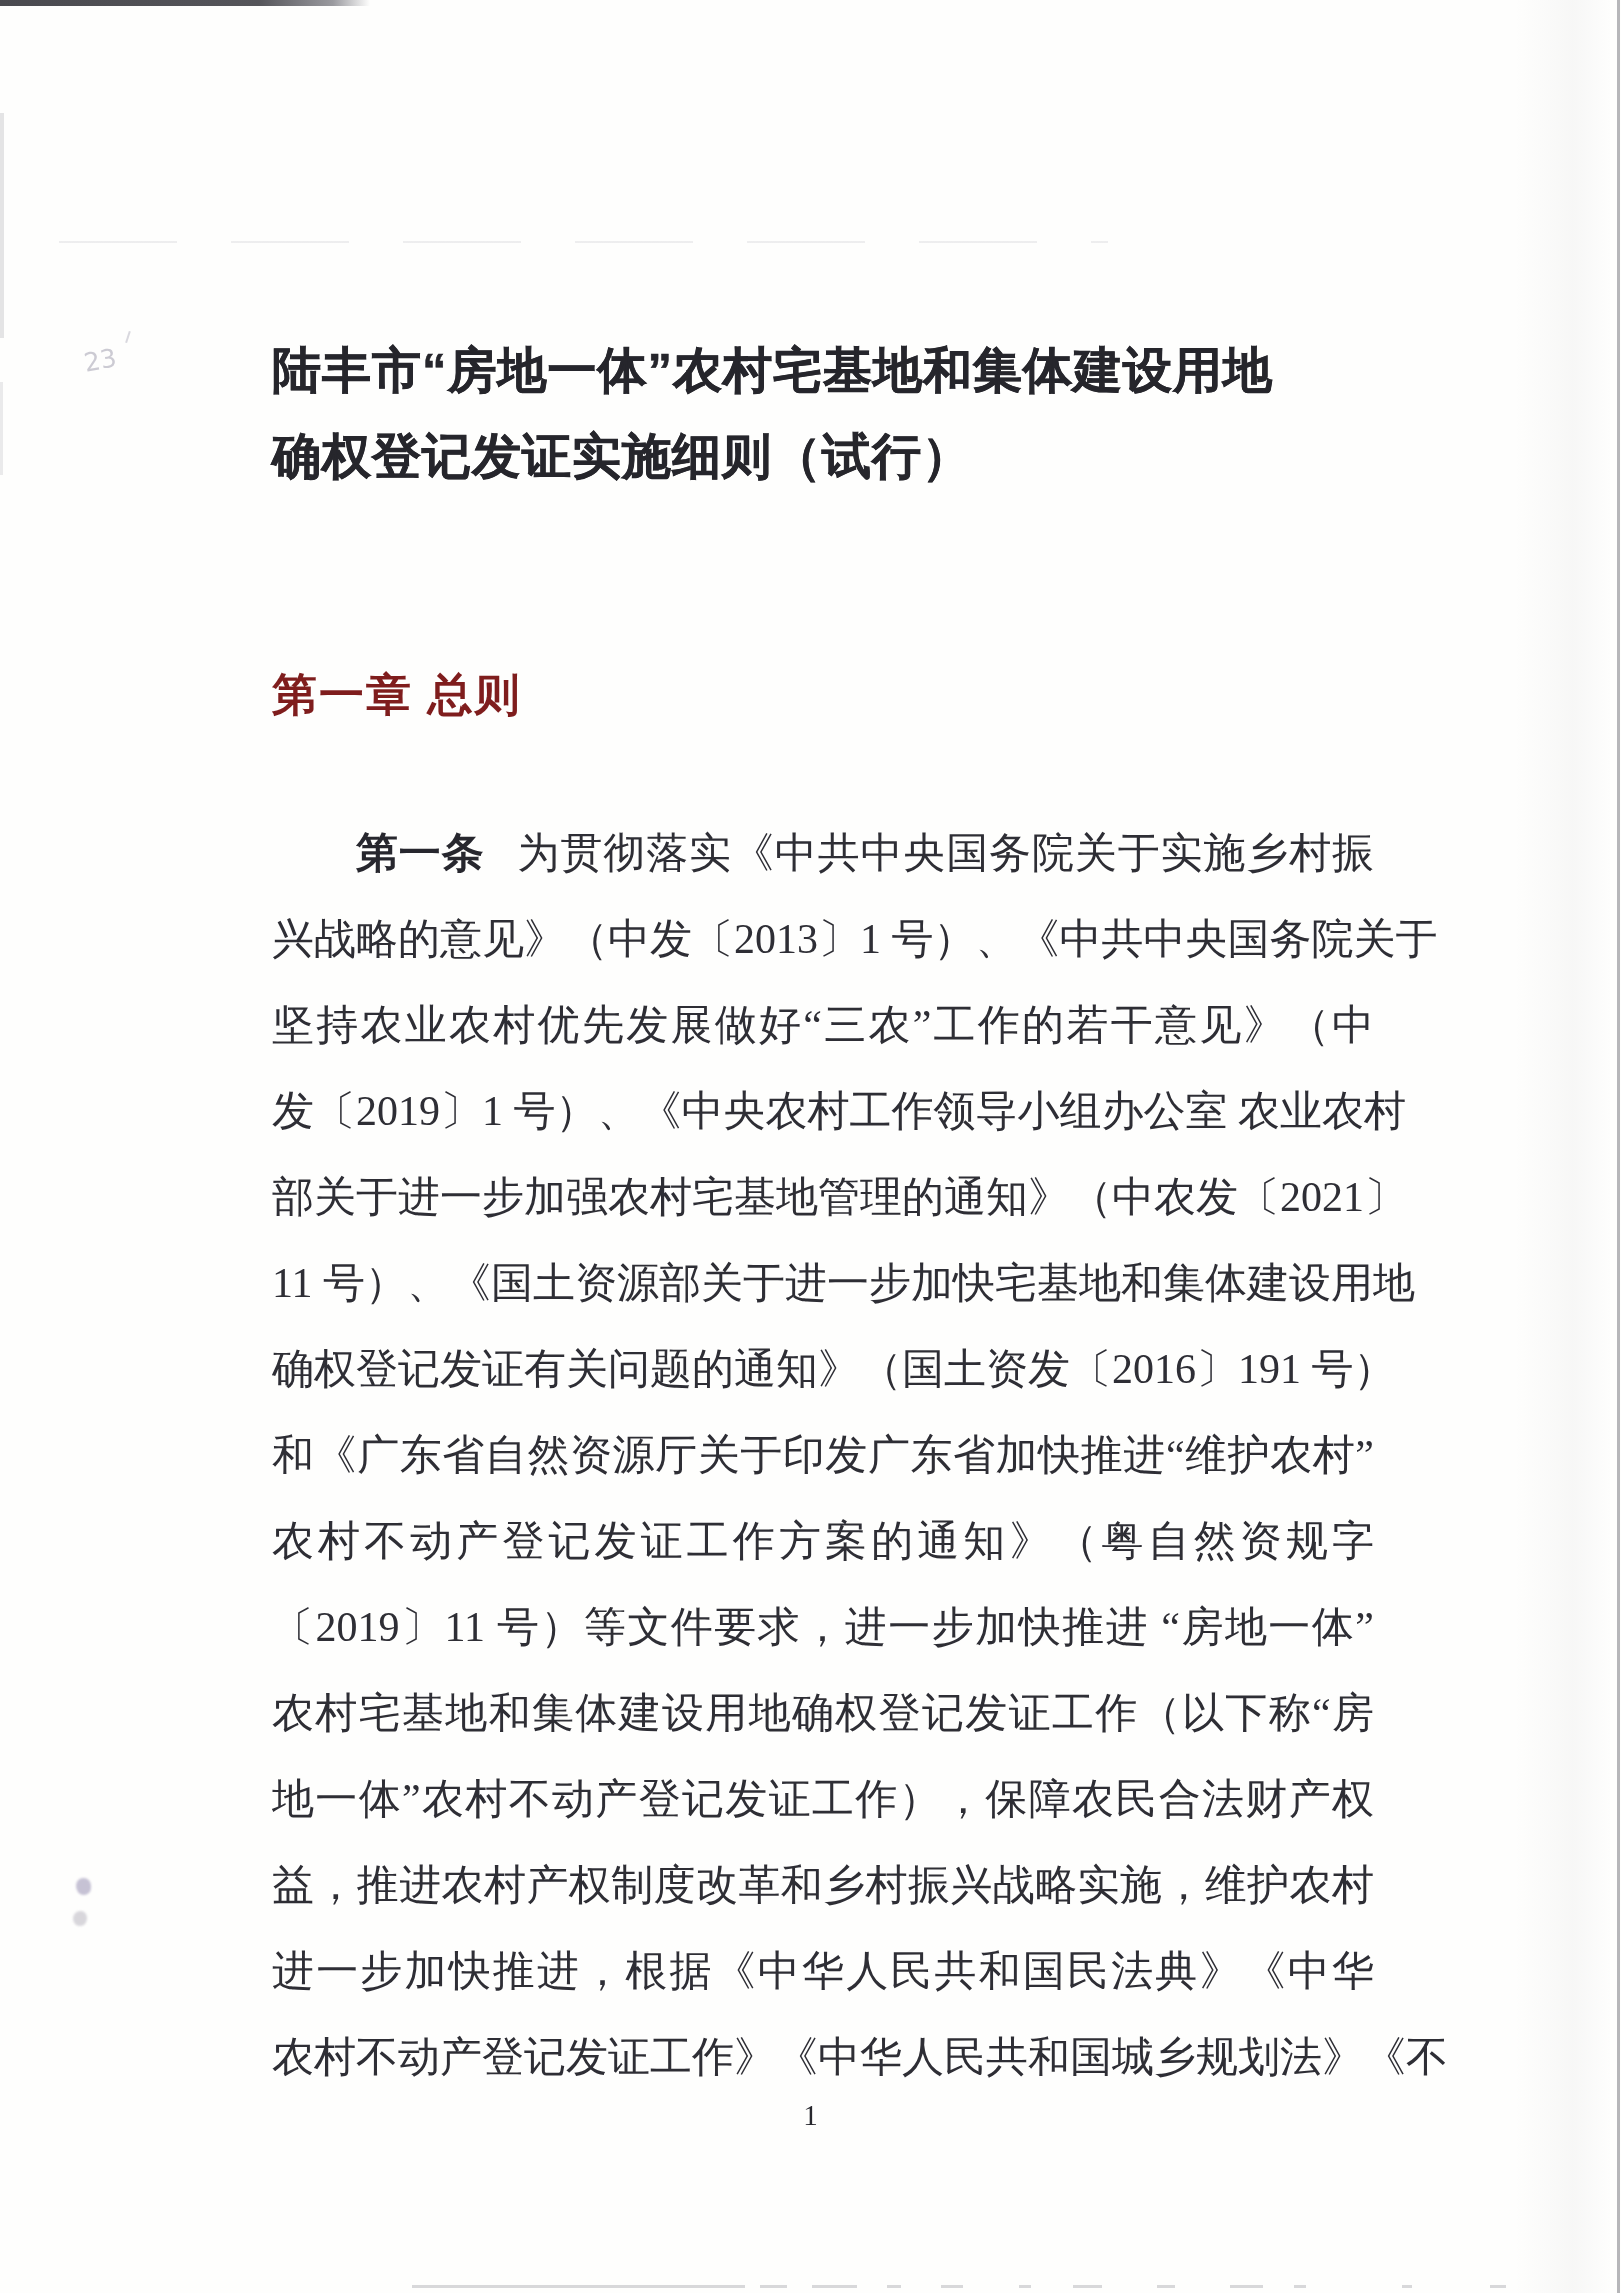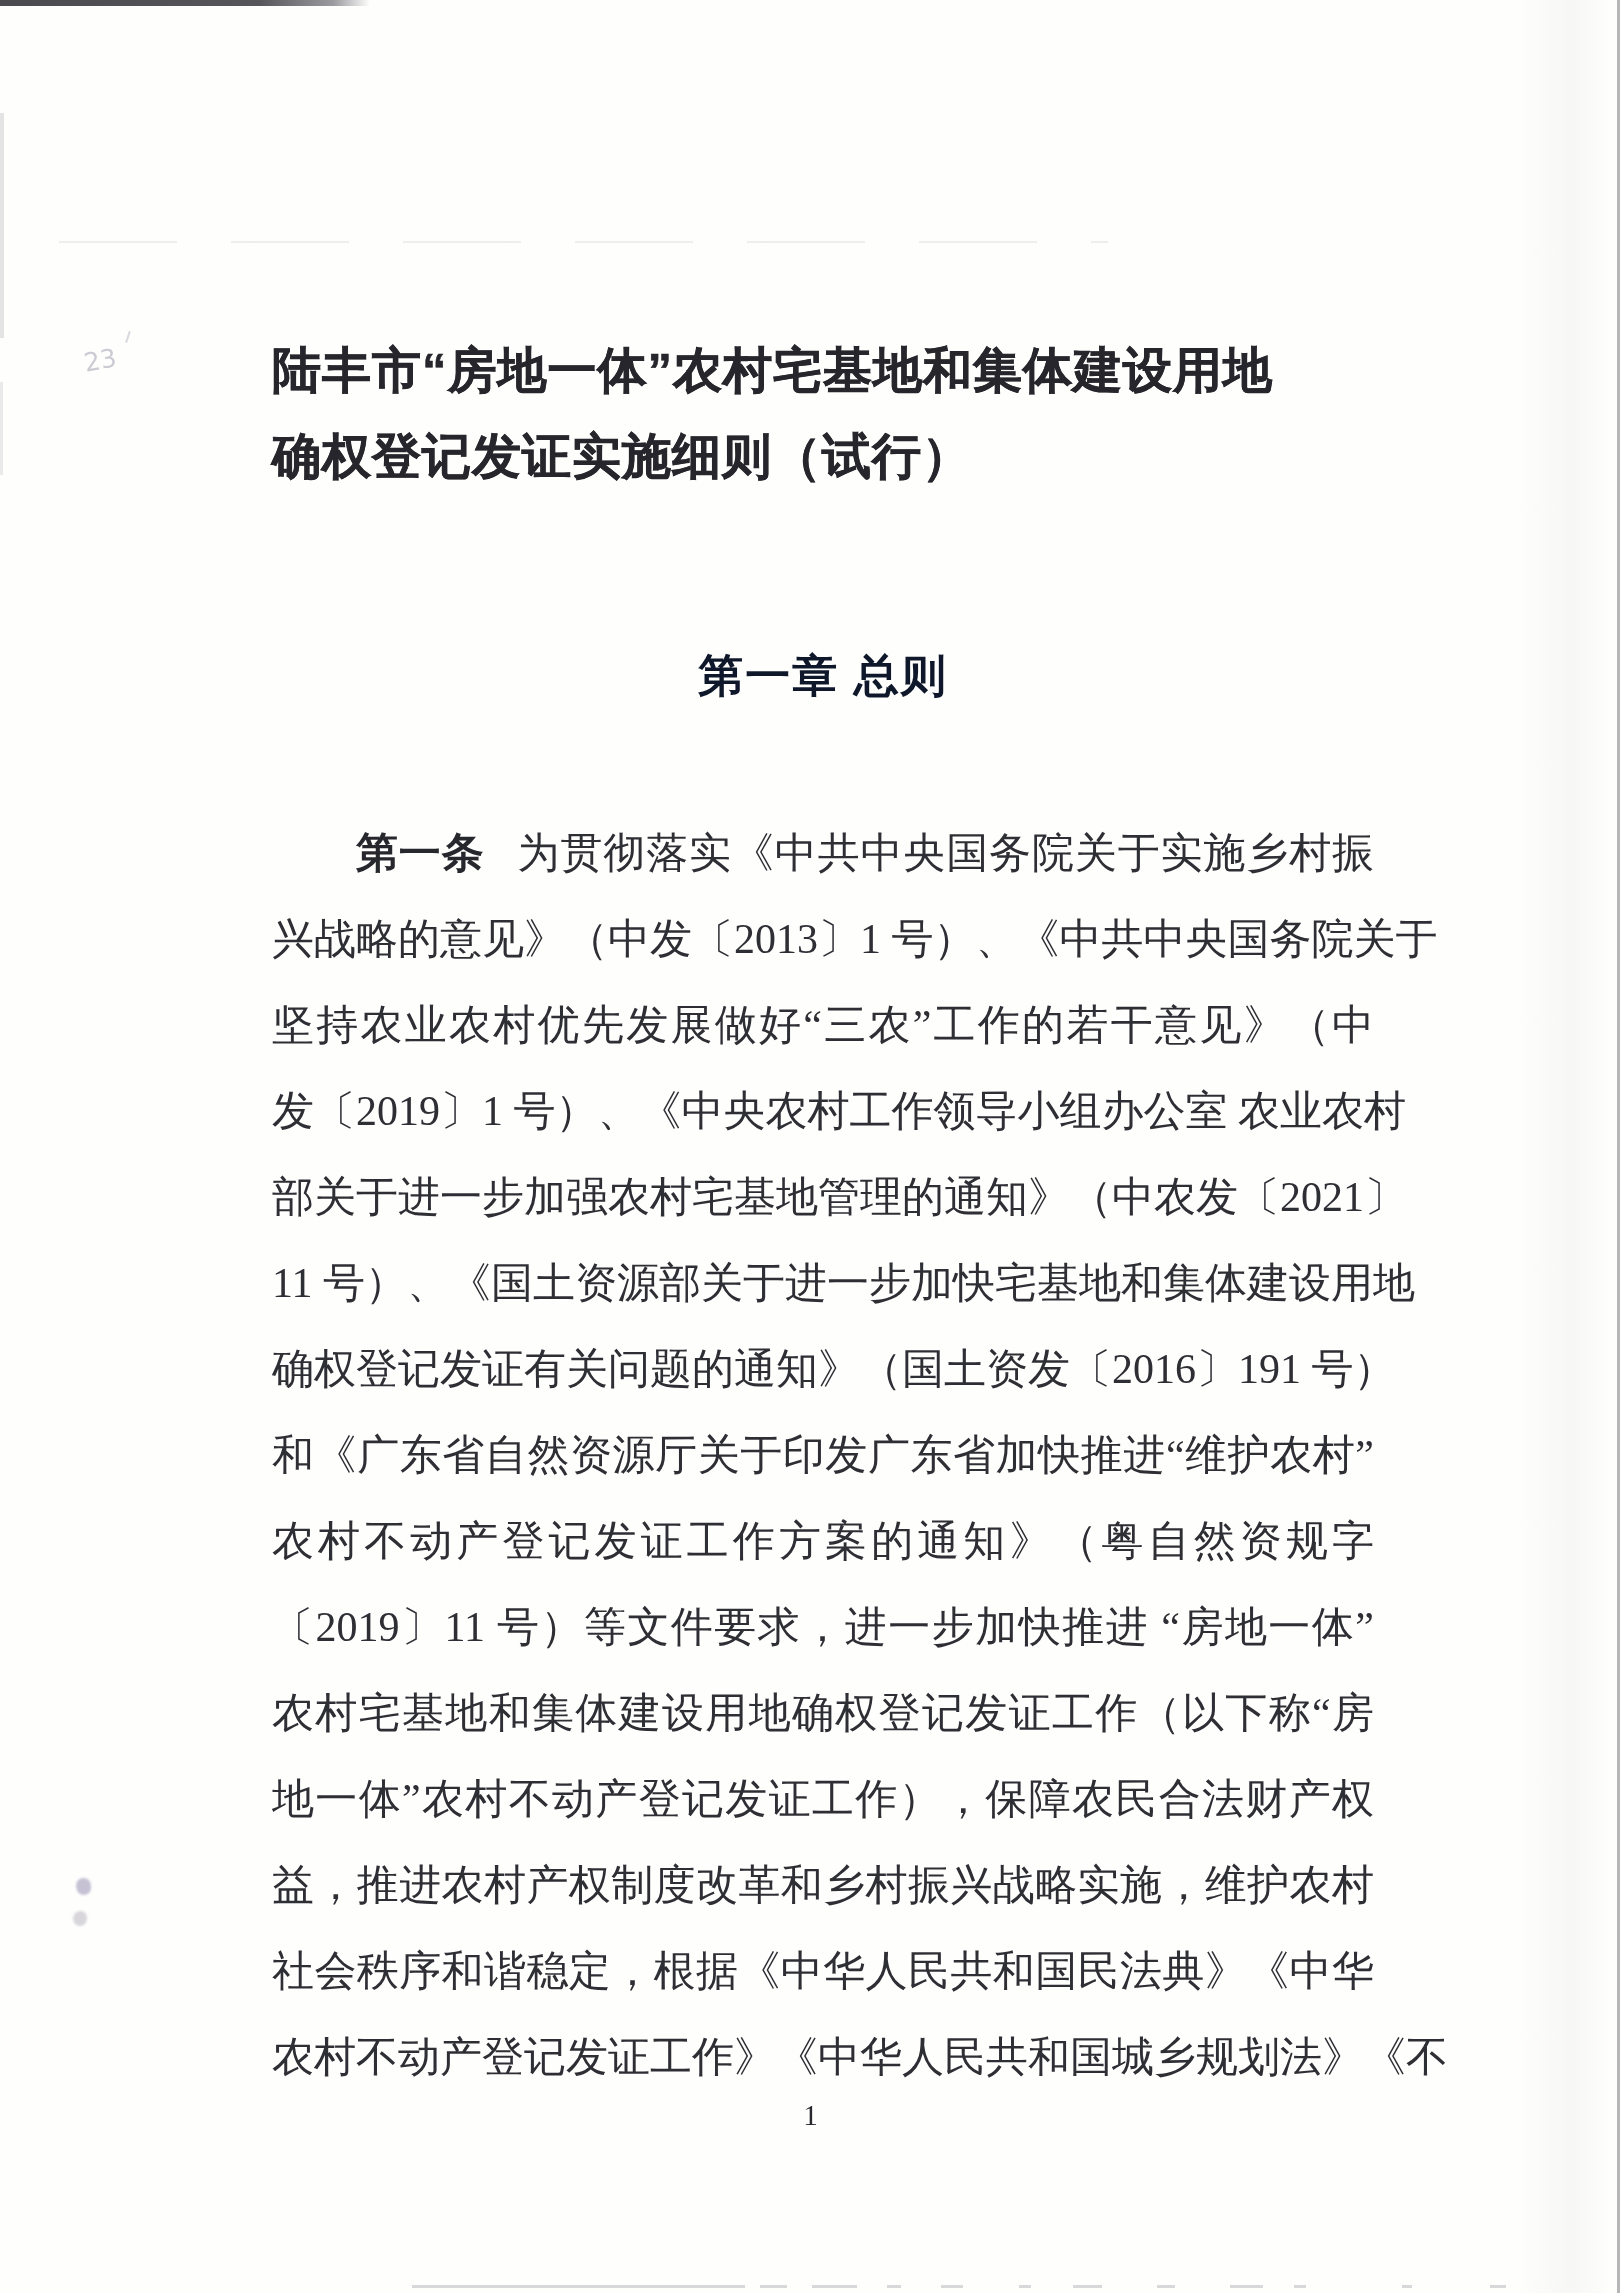--- a/index.html
+++ b/index.html
@@ -126,27 +126,26 @@
     font-size: 49px;
     line-height: 86px;
     font-weight: 700;
     color: #26262c;
     letter-spacing: 1px;
     font-family: "Liberation Sans", "DejaVu Sans", sans-serif;
     -webkit-text-stroke: 0.5px #26262c;
   }
   .chapter-heading {
     position: absolute;
-    left: 272px; top: 646px;
+    left: 272px; top: 665px;
     width: 1102px;
-    text-align: center;
     font-size: 45px;
     line-height: 59px;
     font-weight: 700;
-    color: #0f172a;
+    color: #7f1d1d;
     letter-spacing: 2px;
     font-family: "Liberation Sans", "DejaVu Sans", sans-serif;
   }
   .body-block {
     position: absolute;
     left: 272px; top: 810px;
     width: 1102px;
     font-size: 42px;
     line-height: 86px;
     color: #2e2e35;
@@ -220,20 +219,20 @@
     <div class="body-line">发〔2019〕1 号）、《中央农村工作领导小组办公室 农业农村</div>
     <div class="body-line">部关于进一步加强农村宅基地管理的通知》（中农发〔2021〕</div>
     <div class="body-line">11 号）、《国土资源部关于进一步加快宅基地和集体建设用地</div>
     <div class="body-line">确权登记发证有关问题的通知》（国土资发〔2016〕191 号）</div>
     <div class="body-line">和《广东省自然资源厅关于印发广东省加快推进“维护农村”</div>
     <div class="body-line">农村不动产登记发证工作方案的通知》（粤自然资规字</div>
     <div class="body-line">〔2019〕11 号）等文件要求，进一步加快推进 “房地一体”</div>
     <div class="body-line">农村宅基地和集体建设用地确权登记发证工作（以下称“房</div>
     <div class="body-line">地一体”农村不动产登记发证工作），保障农民合法财产权</div>
     <div class="body-line">益，推进农村产权制度改革和乡村振兴战略实施，维护农村</div>
-    <div class="body-line">社会秩序和谐稳定，根据《中华人民共和国民法典》《中华</div>
+    <div class="body-line">进一步加快推进，根据《中华人民共和国民法典》《中华</div>
     <div class="body-line">农村不动产登记发证工作》《中华人民共和国城乡规划法》《不</div>
   </div>
 
   <div class="page-number">1</div>
 
 </div>
 
 
 </body></html>

